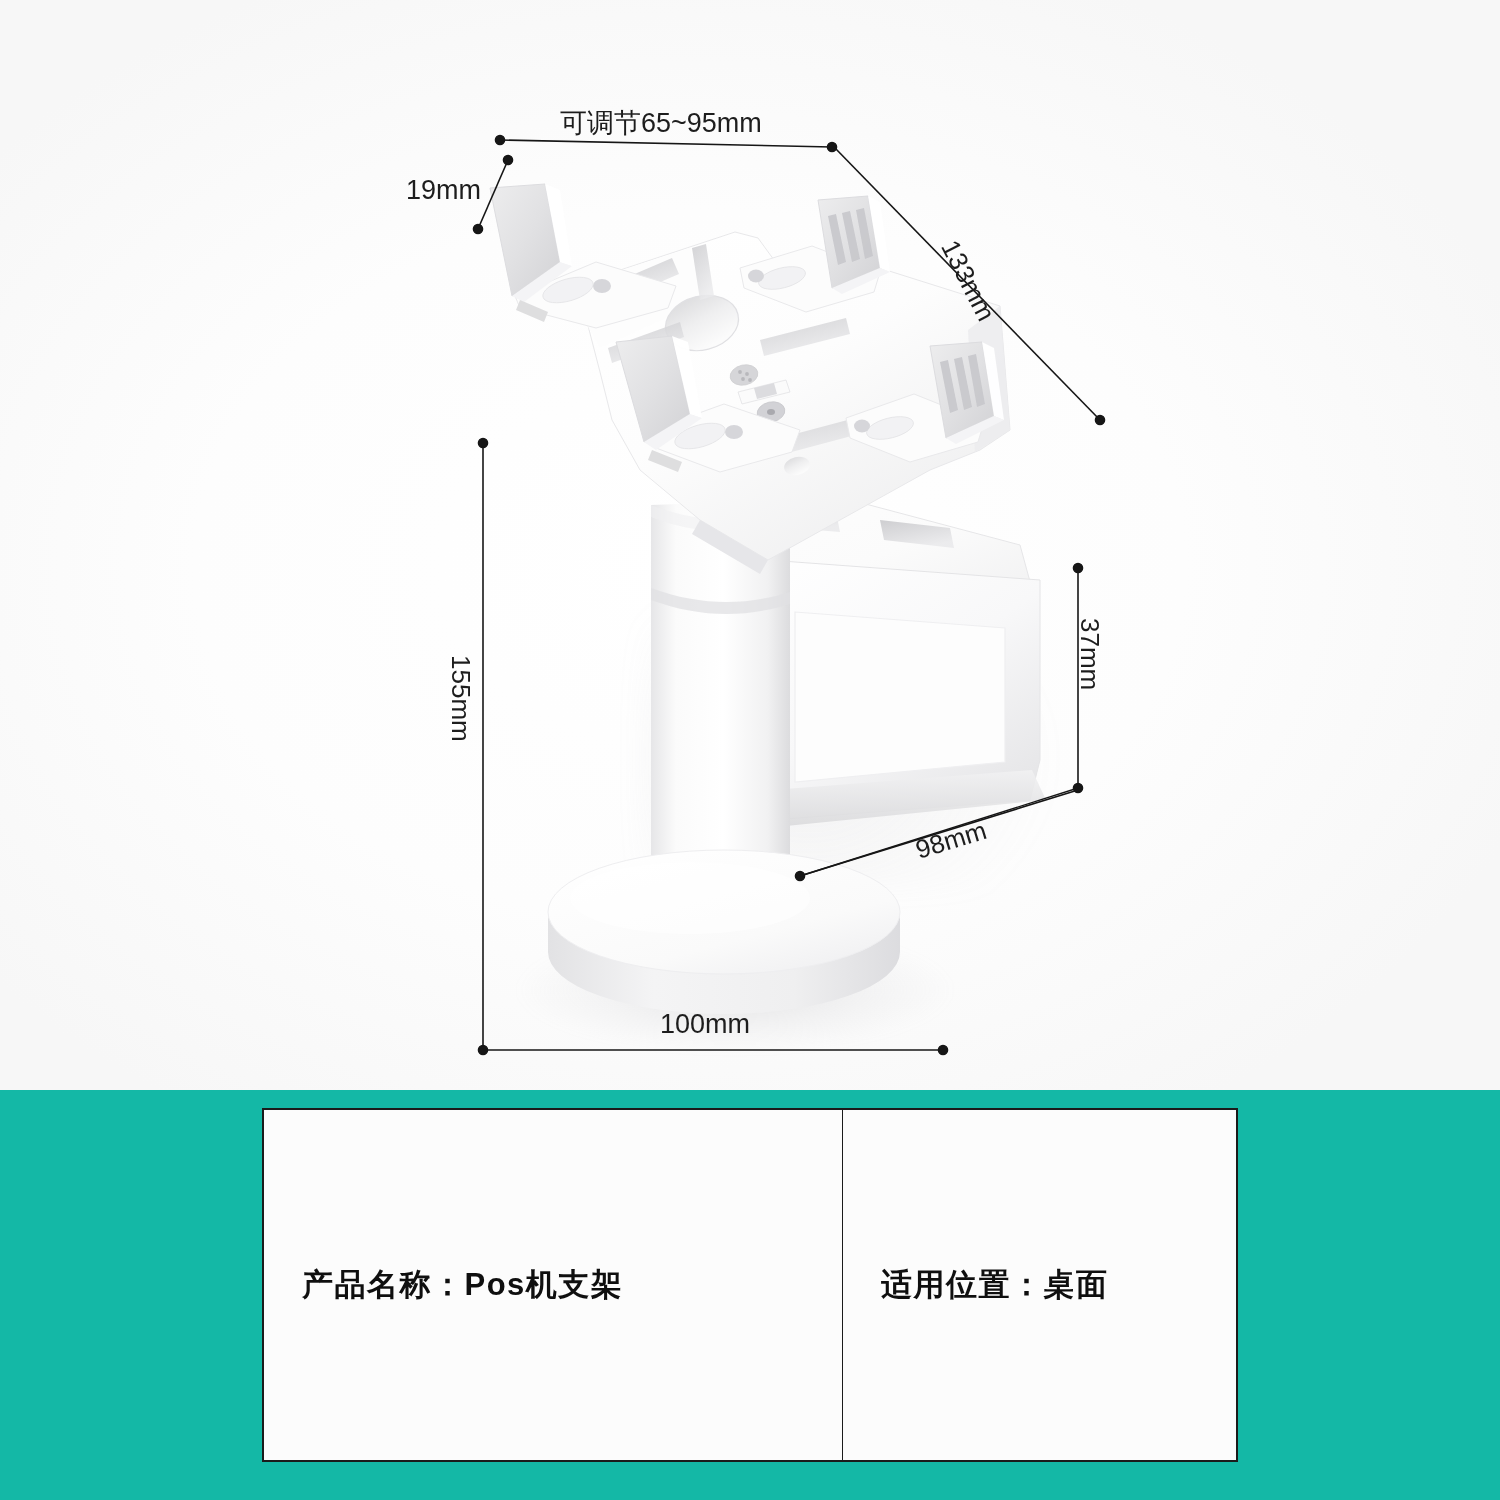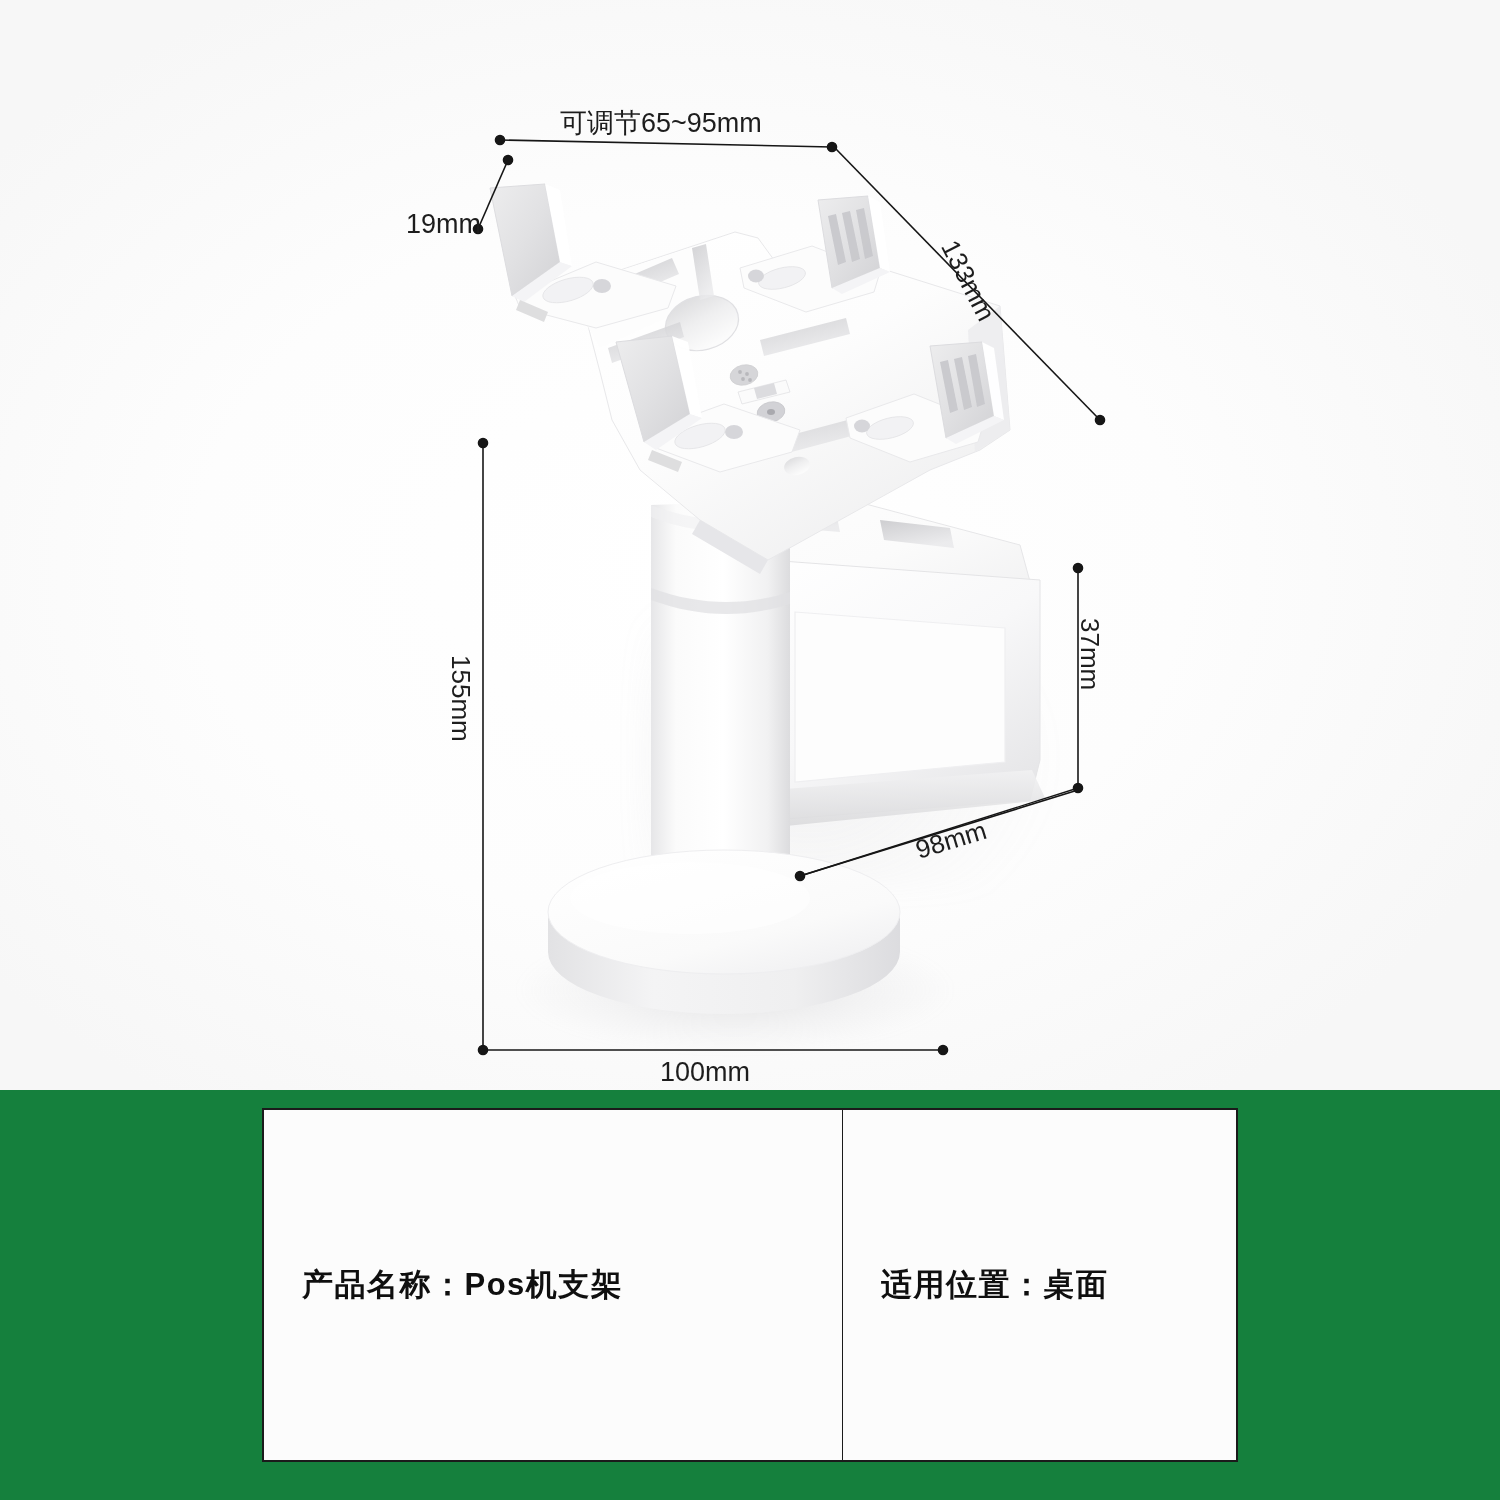--- a/index.html
+++ b/index.html
@@ -6,21 +6,21 @@
     margin: 0; padding: 0;
     background: #ffffff;
   }
   body {
     font-family: "Liberation Sans", "DejaVu Sans", sans-serif;
   }
   #page {
     position: relative;
     width: 1500px;
     height: 1500px;
-    background: #15803d;
+    background: #14b8a6;
     overflow: hidden;
   }
   
   .backdrop {
     position: absolute;
     left: 0; top: 0; width: 1500px; height: 1090px;
     background:
       radial-gradient(ellipse 900px 650px at 46% 52%, #ffffff 0%, #fdfdfd 55%, #f7f7f7 100%);
   }
   .shadow-pool {
@@ -323,31 +323,31 @@
       <circle cx="483" cy="443" r="4.5"></circle>
       <circle cx="483" cy="1050" r="4.5"></circle>
 
       <line x1="483" y1="1050" x2="943" y2="1050"></line>
       <circle cx="943" cy="1050" r="4.5"></circle>
     </g>
   </svg>
 
   <div class="dim-label dim-28" style="left:560px; top:105px;">可调节65~95mm</div>
 
-  <div class="dim-label dim-28" style="left:406px; top:175px;margin-top:34px;">19mm</div>
+  <div class="dim-label dim-28" style="left:406px; top:175px;">19mm</div>
 
   <div class="dim-label dim-26" style="left:962px; top:235px; transform: rotate(63deg); transform-origin: left top;">133mm</div>
 
   <div class="dim-label dim-26" style="left:1105px; top:618px; transform: rotate(90deg); transform-origin: left top;">37mm</div>
 
   <div class="dim-label dim-26" style="left:912px; top:836px; transform: rotate(-17deg); transform-origin: left top;">98mm</div>
 
   <div class="dim-label dim-26" style="left:476px; top:655px; transform: rotate(90deg); transform-origin: left top;">155mm</div>
 
-  <div class="dim-label dim-28" style="left:660px; top:1057px;">100mm</div>
+  <div class="dim-label dim-28" style="left:660px; top:1009px;">100mm</div>
 
   <div class="spec-table">
     <table>
       <tbody>
         <tr>
           <td class="left-col">产品名称：Pos机支架</td>
           <td class="right-col">适用位置：桌面</td>
         </tr>
       </tbody>
     </table>

